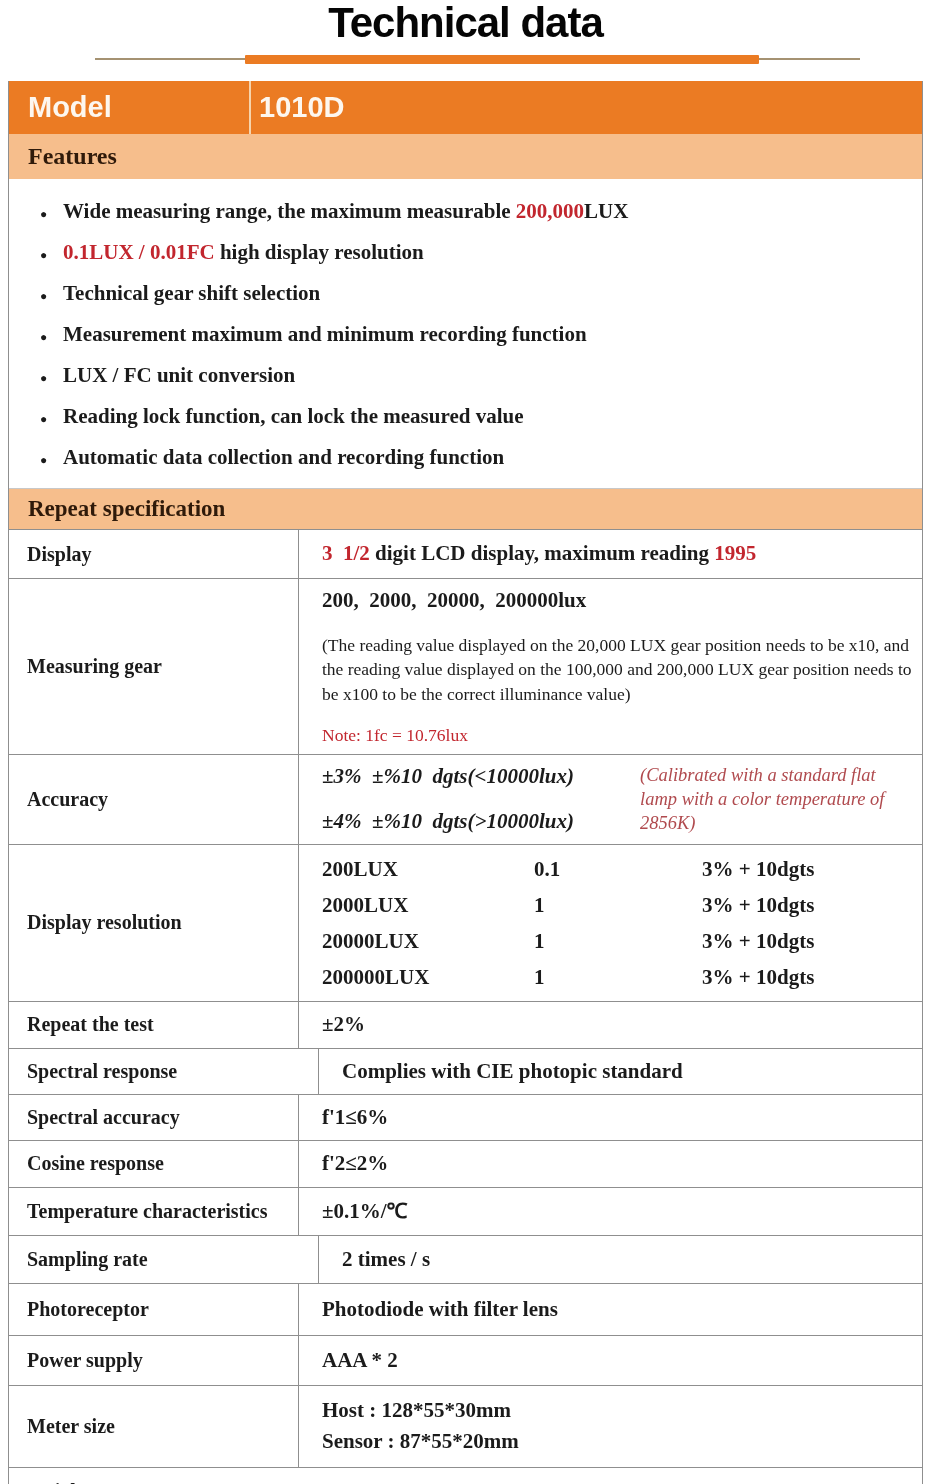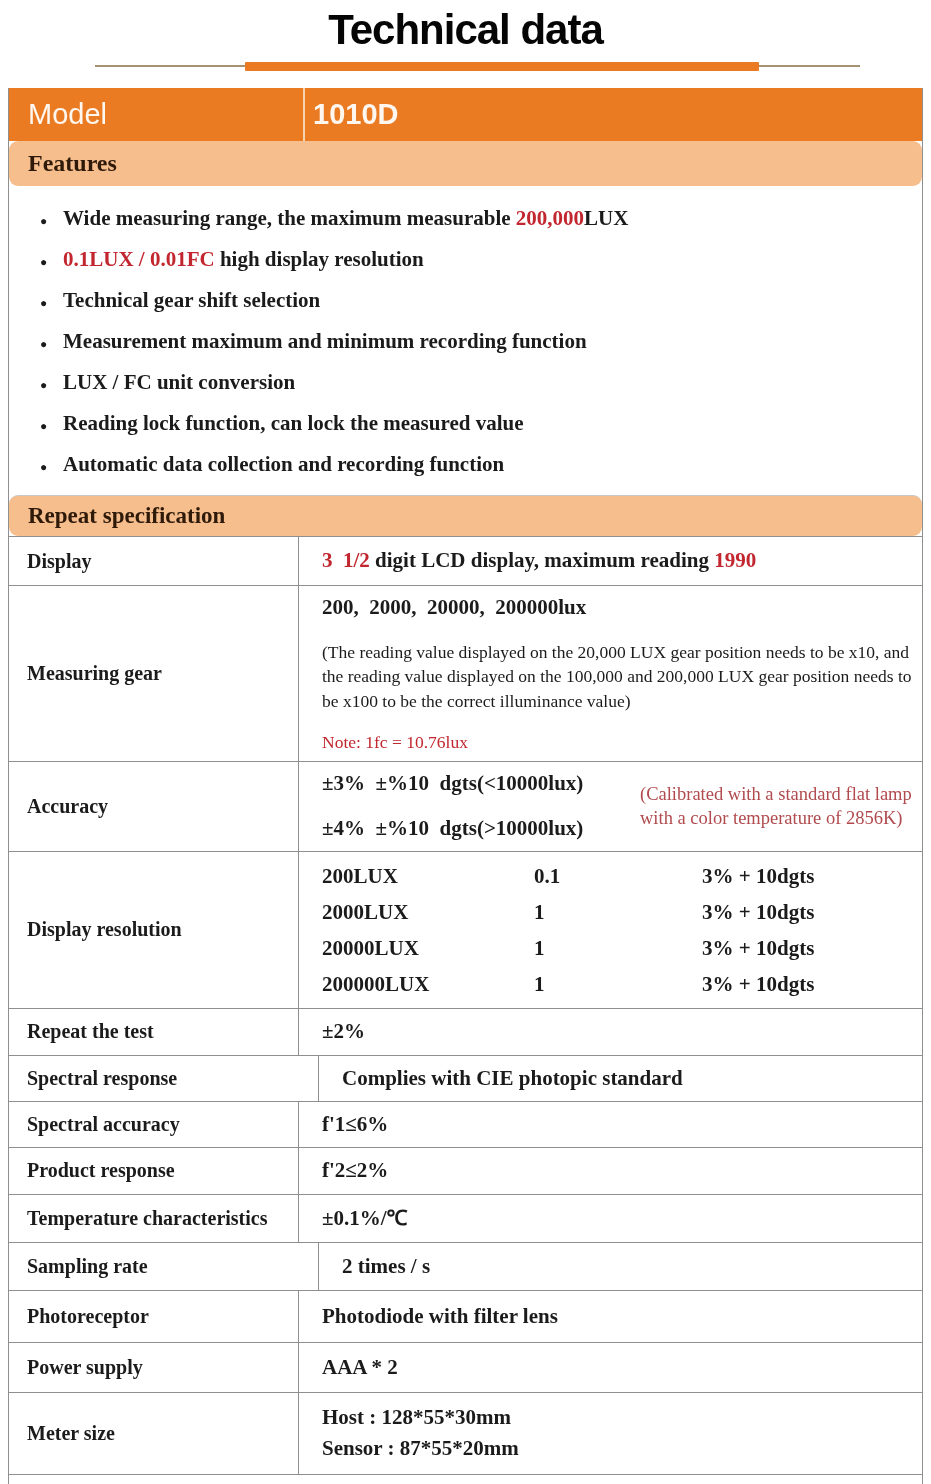--- a/index.html
+++ b/index.html
@@ -13,50 +13,50 @@
   }
   *{box-sizing:border-box;}
   html,body{margin:0;padding:0;}
   body{
     width:931px;height:1484px;background:#ffffff;
     font-family:"Liberation Serif", serif;color:var(--ink);
     overflow:hidden;
   }
   
   .title{
-    margin:0;padding-top:8px;
+    margin:0;padding-top:1px;
     font-family:"Liberation Sans", sans-serif;
     font-weight:bold;font-size:42px;line-height:44px;
     text-align:center;letter-spacing:-1px;color:#050505;
   }
   .rule-wrap{position:relative;height:36px;}
   .rule-thin{position:absolute;left:95px;width:765px;top:13px;height:2px;background:#A59272;}
   .rule-thick{position:absolute;left:245px;width:514px;top:10px;height:9px;background:var(--orange);border-radius:1px;}
   
   .sheet{
     margin-left:8px;width:915px;
     border-left:1px solid var(--grid);
     border-right:1px solid var(--grid);
     border-bottom:4px solid #4A4A4A;
   }
   
   .model-row{display:flex;background:var(--orange);height:53px;align-items:center;}
   .model-label-cell{
-    width:294px;padding-left:19px;
-    font-family:"Liberation Sans", sans-serif;font-weight:normal;font-size:29px;color:#FDF7EF;
+    width:240px;padding-left:19px;
+    font-family:"Liberation Sans", sans-serif;font-weight:bold;font-size:29px;color:#FDF7EF;
   }
   .model-value-cell{
     flex:1;align-self:stretch;display:flex;align-items:center;
     border-left:2px solid #F6D3AC;padding-left:8px;
     font-family:"Liberation Sans", sans-serif;font-weight:bold;font-size:29px;color:#FDF7EF;
   }
   
   .band{
     background:var(--peach);display:flex;align-items:center;
-    padding-left:19px;font-weight:bold;color:var(--band-text);border-radius:9px;
+    padding-left:19px;font-weight:bold;color:var(--band-text);
   }
   .band.features-band{height:45px;font-size:24px;}
   .band.spec-band{height:41px;font-size:23px;border-top:1px solid #C8C8C8;}
   
   .features-list{padding:13px 12px 9px 0;}
   .feature{
     display:flex;align-items:baseline;
     padding-left:31px;min-height:38px;
     font-size:21px;font-weight:bold;line-height:38px;
   }
@@ -67,21 +67,21 @@
     width:289px;padding:2px 4px 2px 18px;
     display:flex;align-items:center;
     font-weight:bold;font-size:20px;
   }
   .value-cell{
     flex:1;border-left:1px solid var(--grid);
     padding:6px 8px 6px 23px;
     display:flex;flex-direction:column;justify-content:center;
     font-weight:bold;font-size:21px;
   }
-  .value-cell.with-note{flex-direction:row;}
+  .value-cell.with-note{flex-direction:row;font-style:italic;}
   .acc-lines{flex:1;display:flex;flex-direction:column;justify-content:center;gap:14px;}
   .vline{white-space:pre-wrap;line-height:1.5;}
   .vline.small{font-weight:normal;font-size:17.5px;line-height:1.42;margin-top:16px;}
   .note-col{
     width:274px;flex:none;align-self:center;
     font-weight:normal;font-size:18.5px;line-height:1.3;color:var(--brick);
   }
   .gline{display:flex;line-height:36px;}
   .g1{width:212px;}
   .g2{width:168px;}
@@ -141,21 +141,21 @@
     </div>
 
   <div class="band spec-band">
     <span>Repeat specification</span>
   </div>
 
   <div>
       <div class="srow" style="min-height: 49px;">
         <div class="label-cell">Display</div>
         <div class="value-cell">
-          <div class="vline"><span class="red">3  1/2</span><span> digit LCD display, maximum reading </span><span class="red">1990</span></div>
+          <div class="vline"><span class="red">3  1/2</span><span> digit LCD display, maximum reading </span><span class="red">1995</span></div>
         </div>
       </div>
       <div class="srow" style="min-height: 135px;">
         <div class="label-cell">Measuring gear</div>
         <div class="value-cell">
           <div class="vline"><span>200,  2000,  20000,  200000lux</span></div>
           <div class="vline small"><span>(The reading value displayed on the 20,000 LUX gear position needs to be x10, and the reading value displayed on the 100,000 and 200,000 LUX gear position needs to be x100 to be the correct illuminance value)</span></div>
           <div class="vline small"><span class="red">Note: 1fc = 10.76lux</span></div>
         </div>
       </div>
@@ -206,21 +206,21 @@
           <div class="vline"><span>Complies with CIE photopic standard</span></div>
         </div>
       </div>
       <div class="srow" style="min-height: 46px;">
         <div class="label-cell">Spectral accuracy</div>
         <div class="value-cell">
           <div class="vline"><span>f'1≤6%</span></div>
         </div>
       </div>
       <div class="srow" style="min-height: 47px;">
-        <div class="label-cell">Product response</div>
+        <div class="label-cell">Cosine response</div>
         <div class="value-cell">
           <div class="vline"><span>f'2≤2%</span></div>
         </div>
       </div>
       <div class="srow" style="min-height: 48px;">
         <div class="label-cell">Temperature characteristics</div>
         <div class="value-cell">
           <div class="vline"><span>±0.1%/℃</span></div>
         </div>
       </div>

